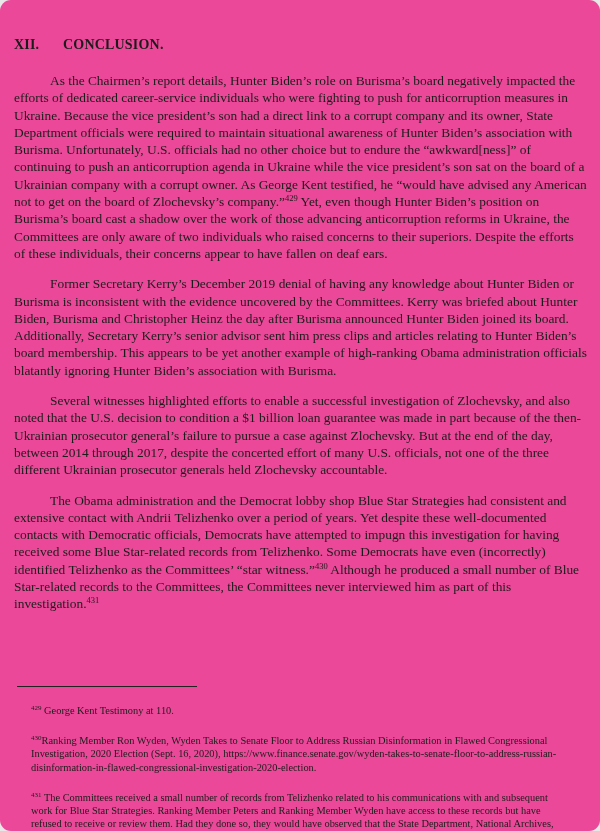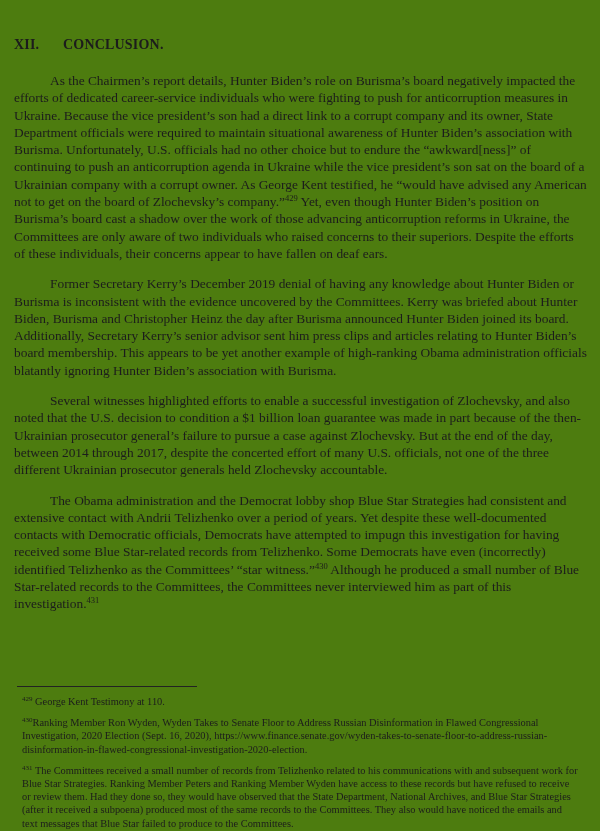--- a/index.html
+++ b/index.html
@@ -5,26 +5,27 @@
   html, body {
     margin: 0;
     padding: 0;
     background: #e8e8e8;
   }
   .page {
     position: relative;
     width: 600px;
     height: 831px;
     margin: 0 auto;
-    background: #4d7c0f;
+    background: #ec4899;
     color: #1c1c1c;
     font-family: "Liberation Serif", "DejaVu Serif", serif;
     box-sizing: border-box;
     padding: 36px 12px 0 14px;
     overflow: hidden;
+    border-radius: 11px;
   }
   .heading {
     display: flex;
     font-weight: bold;
     font-size: 14px;
     line-height: 17px;
     margin-bottom: 19px;
     letter-spacing: 0.2px;
   }
   .heading .hnum {
@@ -51,21 +52,21 @@
     right: 12px;
   }
   .fn-separator {
     width: 180px;
     height: 0;
     border: none;
     border-top: 1.5px solid #222;
     margin: 0 0 7px 3px;
   }
   .footnote {
-    margin: 8px;
+    margin: 17px;
     font-size: 10.4px;
     line-height: 13.2px;
   }
   .footnote .sup-ref {
     font-size: 7px;
     vertical-align: super;
     line-height: 0;
   }
 </style>
 </head>

